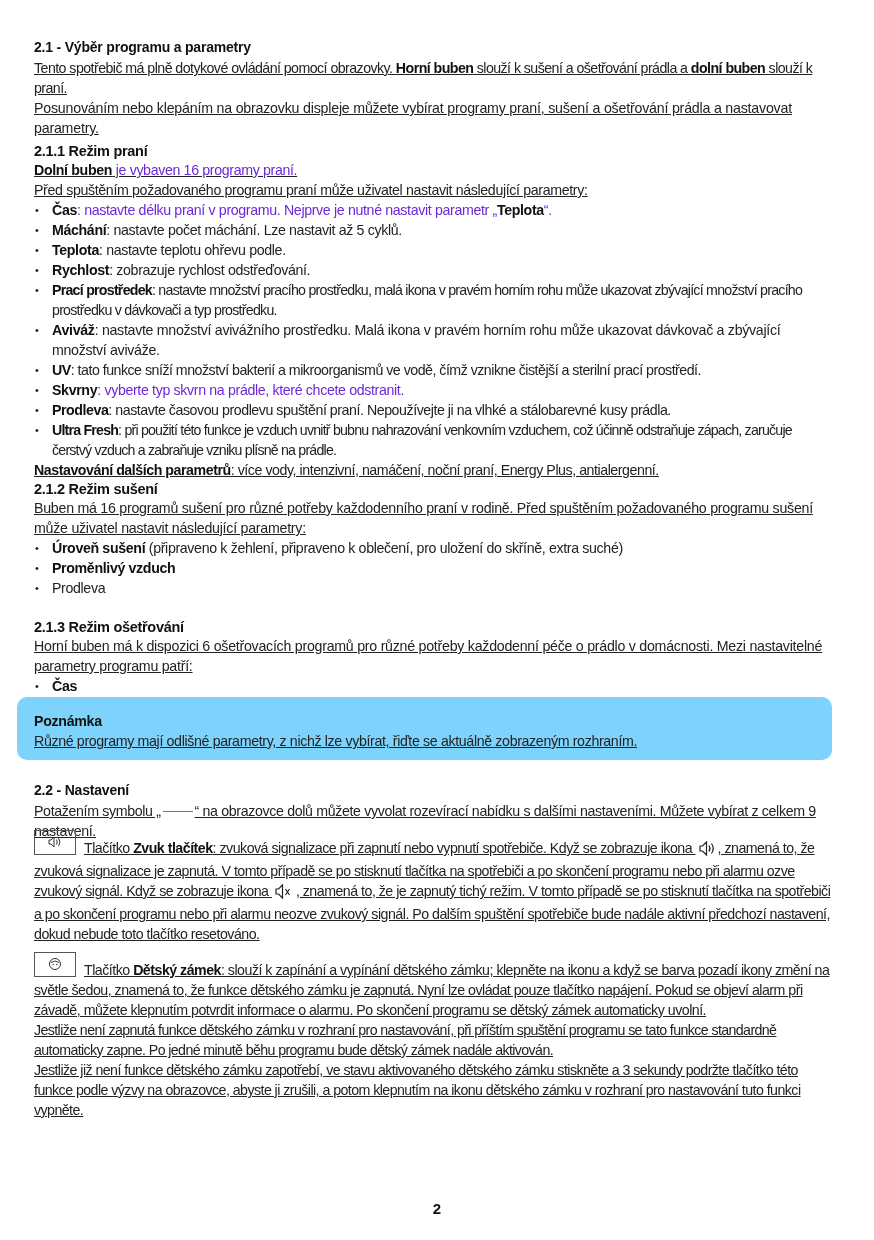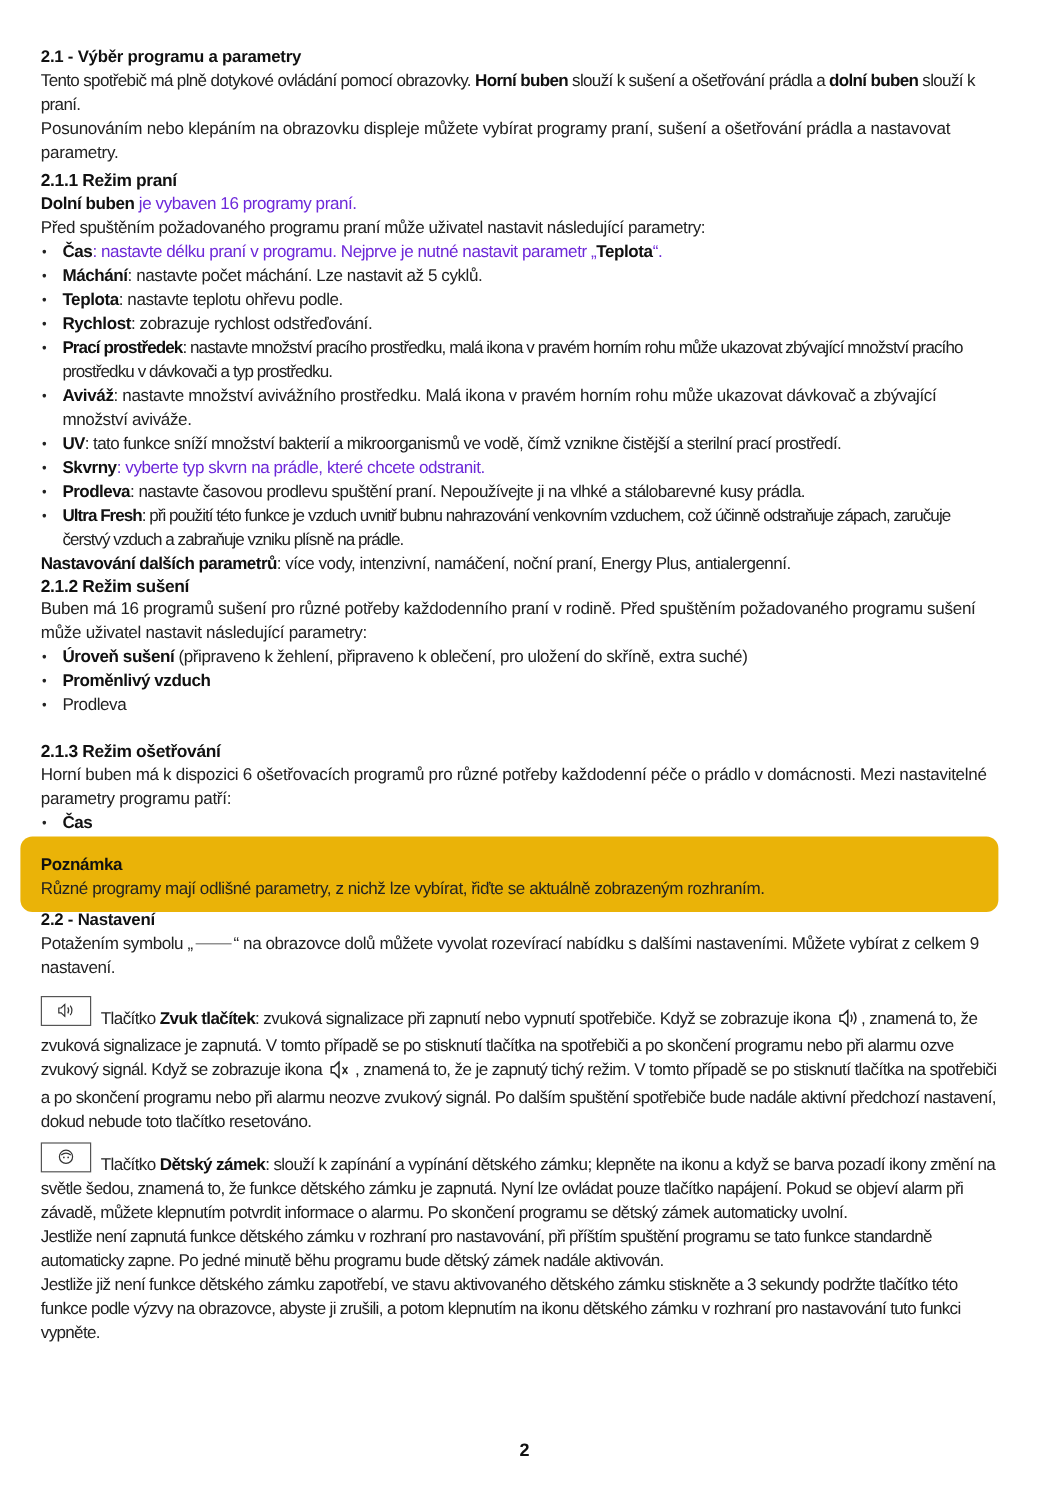--- a/index.html
+++ b/index.html
@@ -13,34 +13,35 @@
     font-weight: bold; font-size: 14px; line-height: 21px; color: #111;
     margin: 0; letter-spacing: -0.2px;
   }
   .h2 {
     font-weight: bold; font-size: 14.5px; line-height: 18px; color: #111;
     margin: 0; letter-spacing: -0.3px;
   }
   p, .line {
     margin: 0; font-size: 14.2px; line-height: 20px; color: #222;
     letter-spacing: -0.35px;
+    text-decoration: underline;
   }
   .light { color: #6d28d9; }
   b { font-weight: bold; color: #111; }
   ul { list-style: none; margin: 0; padding: 0; }
   ul li {
     position: relative; padding-left: 18px;
     font-size: 14.2px; line-height: 20px; color: #222; letter-spacing: -0.35px;
   }
   ul li::before {
     content: "\2022"; position: absolute; left: 1px; top: 0; font-size: 11px; color: #222;
   }
   .note {
     position: absolute; left: 17px; top: 697px; width: 815px; height: 63px;
-    background: #eab308; border-radius: 10px;
+    background: #7dd3fc; border-radius: 10px;
   }
   .note-inner { position: absolute; left: 17px; top: 14px; }
   .note-title { font-weight: bold; font-size: 14.2px; line-height: 20px; color: #111; letter-spacing: -0.3px; }
   .iconbox {
     display: inline-block; width: 42px; height: 25px; border: 1px solid #555;
     vertical-align: -2px; margin-right: 8px; box-sizing: border-box;
     position: relative;
   }
   .iconbox svg { position: absolute; left: 13px; top: 5px; }
   .inline-ico { display: inline-block; vertical-align: -3px; margin: 0 2px; }
@@ -103,21 +104,21 @@
   </ul>
 </div>
 
 <div class="note">
   <div class="note-inner">
     <div class="note-title">Poznámka</div>
     <p>Různé programy mají odlišné parametry, z nichž lze vybírat, řiďte se aktuálně zobrazeným rozhraním.</p>
   </div>
 </div>
 
-<div class="abs" style="top:756px;">
+<div class="abs" style="top:780px;">
   <h1 class="h1">2.2 - Nastavení</h1>
   <p style="width:795px;">
     <span>Potažením symbolu „</span><span class="dash-sym"></span><span>“ na obrazovce dolů můžete vyvolat rozevírací nabídku s dalšími nastaveními. Můžete vybírat z celkem 9 nastavení.</span>
   </p>
 </div>
 
 <div class="abs" style="top:830px;width:800px;">
   <p style="letter-spacing:-0.5px;line-height:20px;">
     <span class="iconbox">
       <svg width="14" height="12" viewBox="0 0 14 12">

